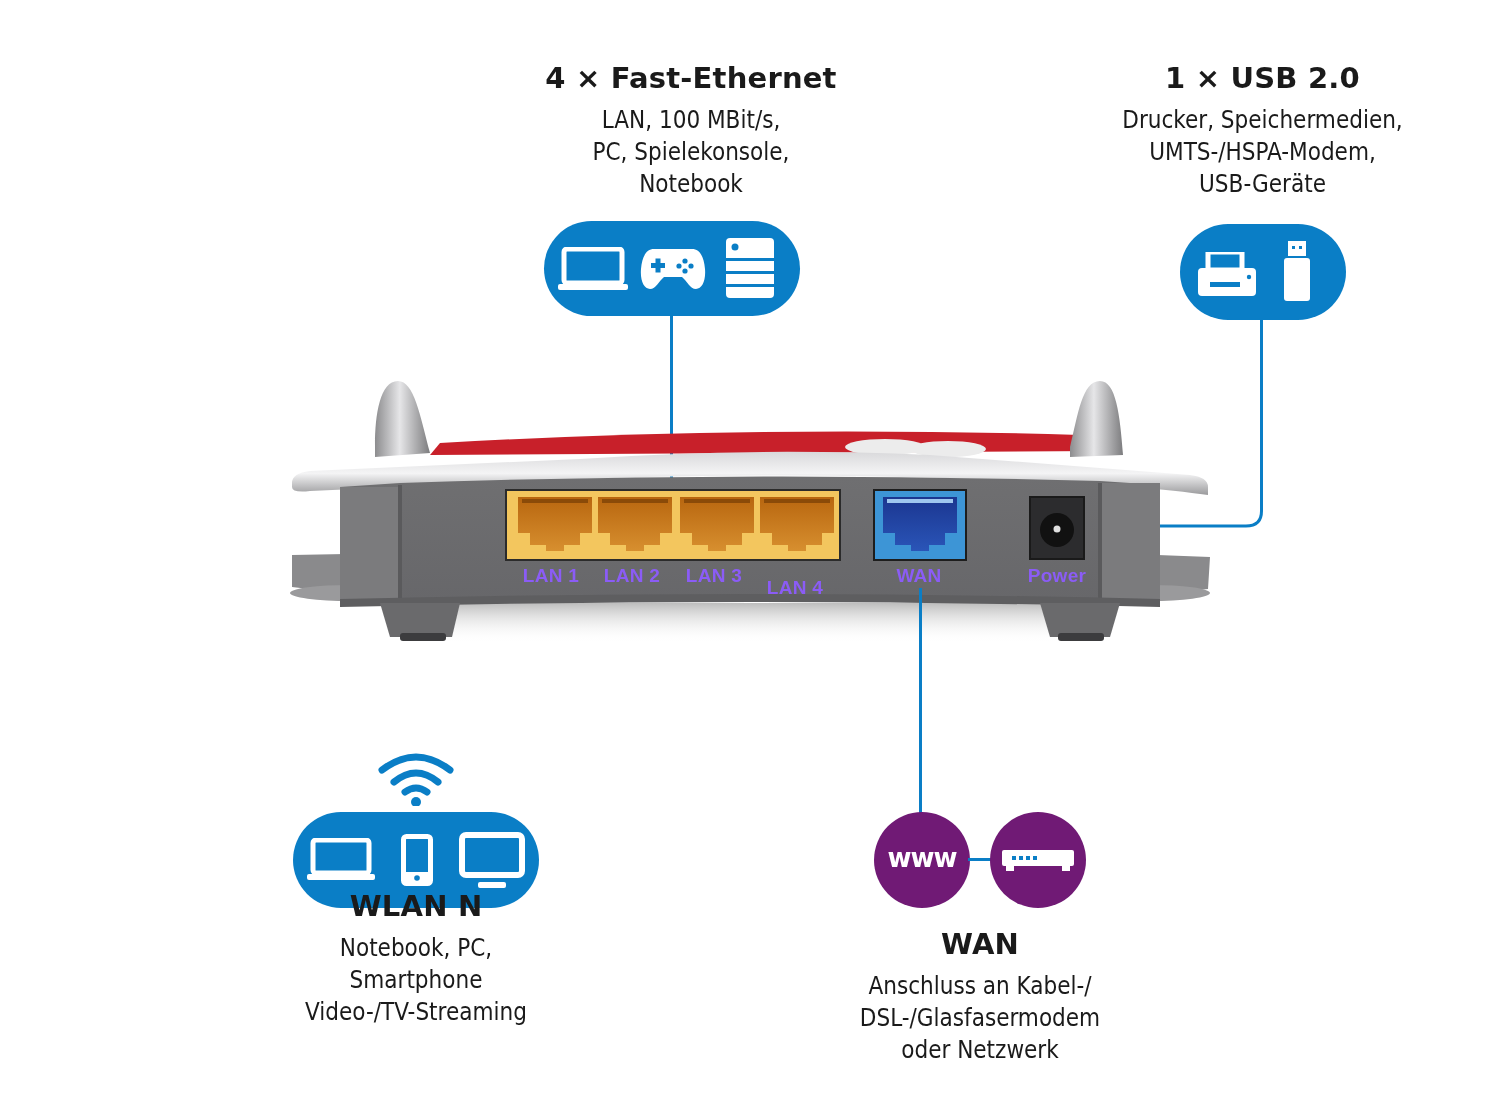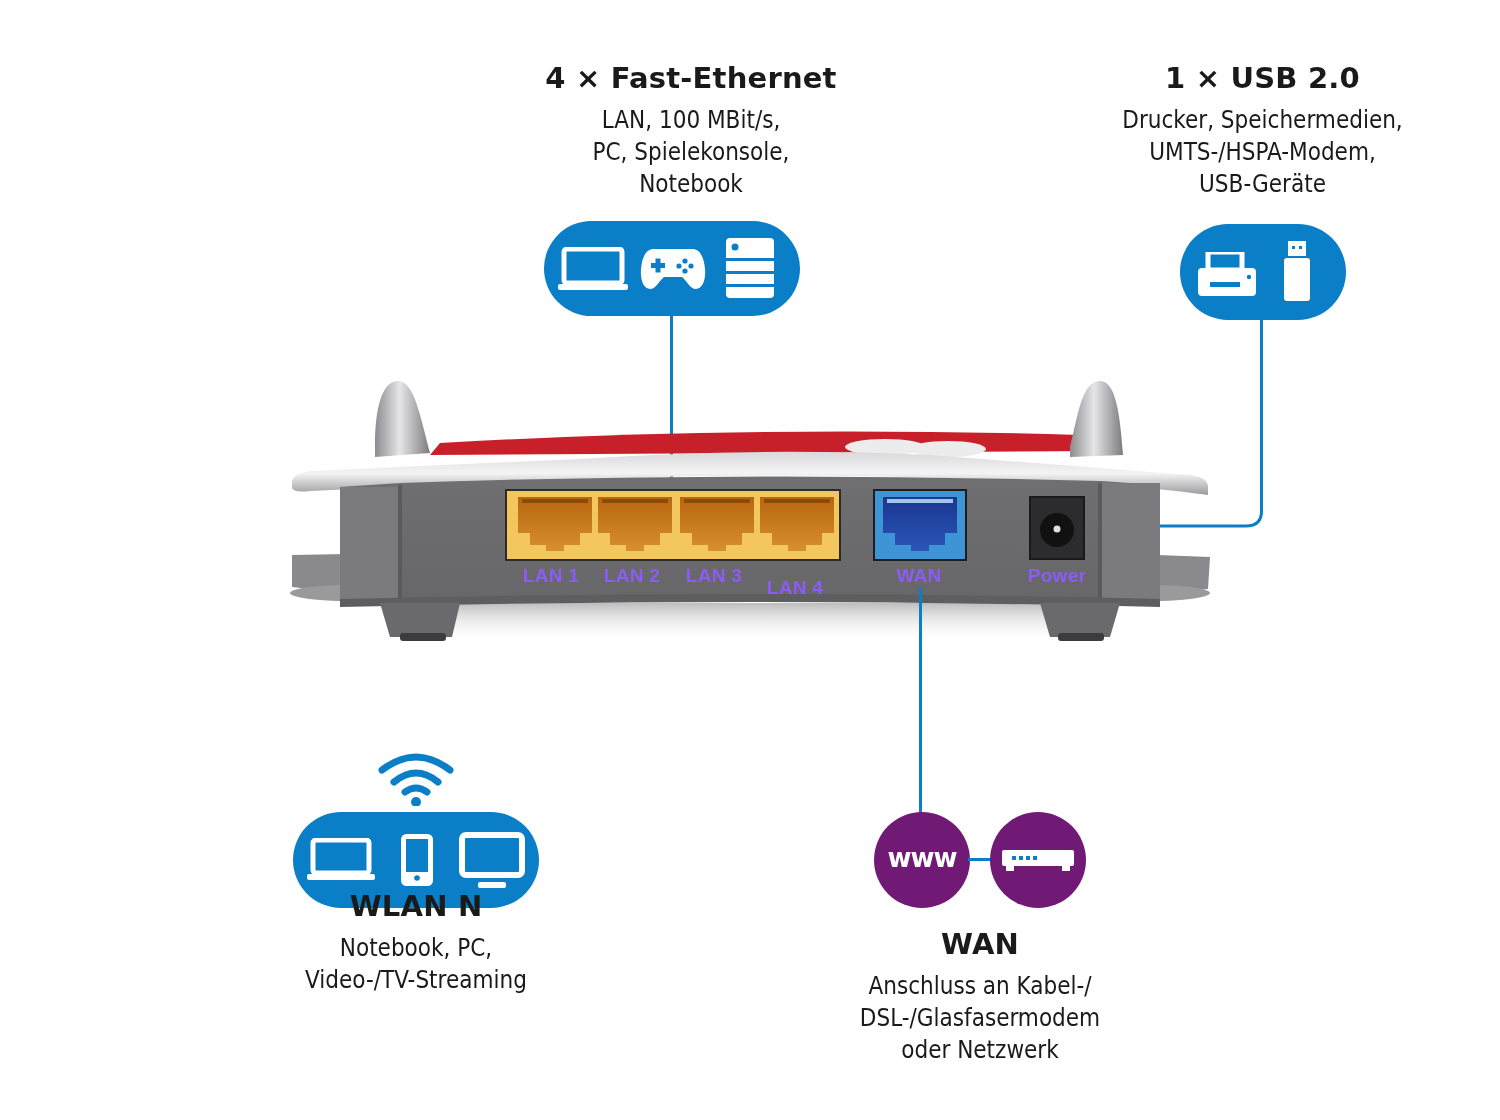--- a/index.html
+++ b/index.html
@@ -199,20 +199,21 @@
   </svg>
   <svg class="abs" style="left:166px; top:20px;" width="66" height="56" viewBox="0 0 66 56">
     <rect x="3" y="3" width="60" height="40" rx="4" fill="none" stroke="#fff" stroke-width="6"></rect>
     <rect x="19" y="50" width="28" height="6" rx="2" fill="#fff"></rect>
   </svg>
 </div>
 
 <div class="caption" style="left:266px; top:888px; width:300px;">
   <div class="title">WLAN N</div>
   <div class="line" style="margin-top:8px;">Notebook, PC,</div>
+  <div class="line">Smartphone</div>
   <div class="line">Video-/TV-Streaming</div>
 </div>
 
 <div class="circle" style="left:874px; top:812px; width:96px; height:96px;">
   <div style="position:absolute; left:0; top:31px; width:96px; text-align:center; color:#fff; font-family:'DejaVu Sans', sans-serif; font-weight:bold; font-size:26px; letter-spacing:-1px;">www</div>
 </div>
 <div class="connector" style="left:968px; top:858px; width:24px; height:3px;"></div>
 <div class="circle" style="left:990px; top:812px; width:96px; height:96px;">
   <svg class="abs" style="left:12px; top:38px;" width="72" height="22" viewBox="0 0 72 22">
     <rect x="0" y="0" width="72" height="16" rx="2" fill="#fff"></rect>

